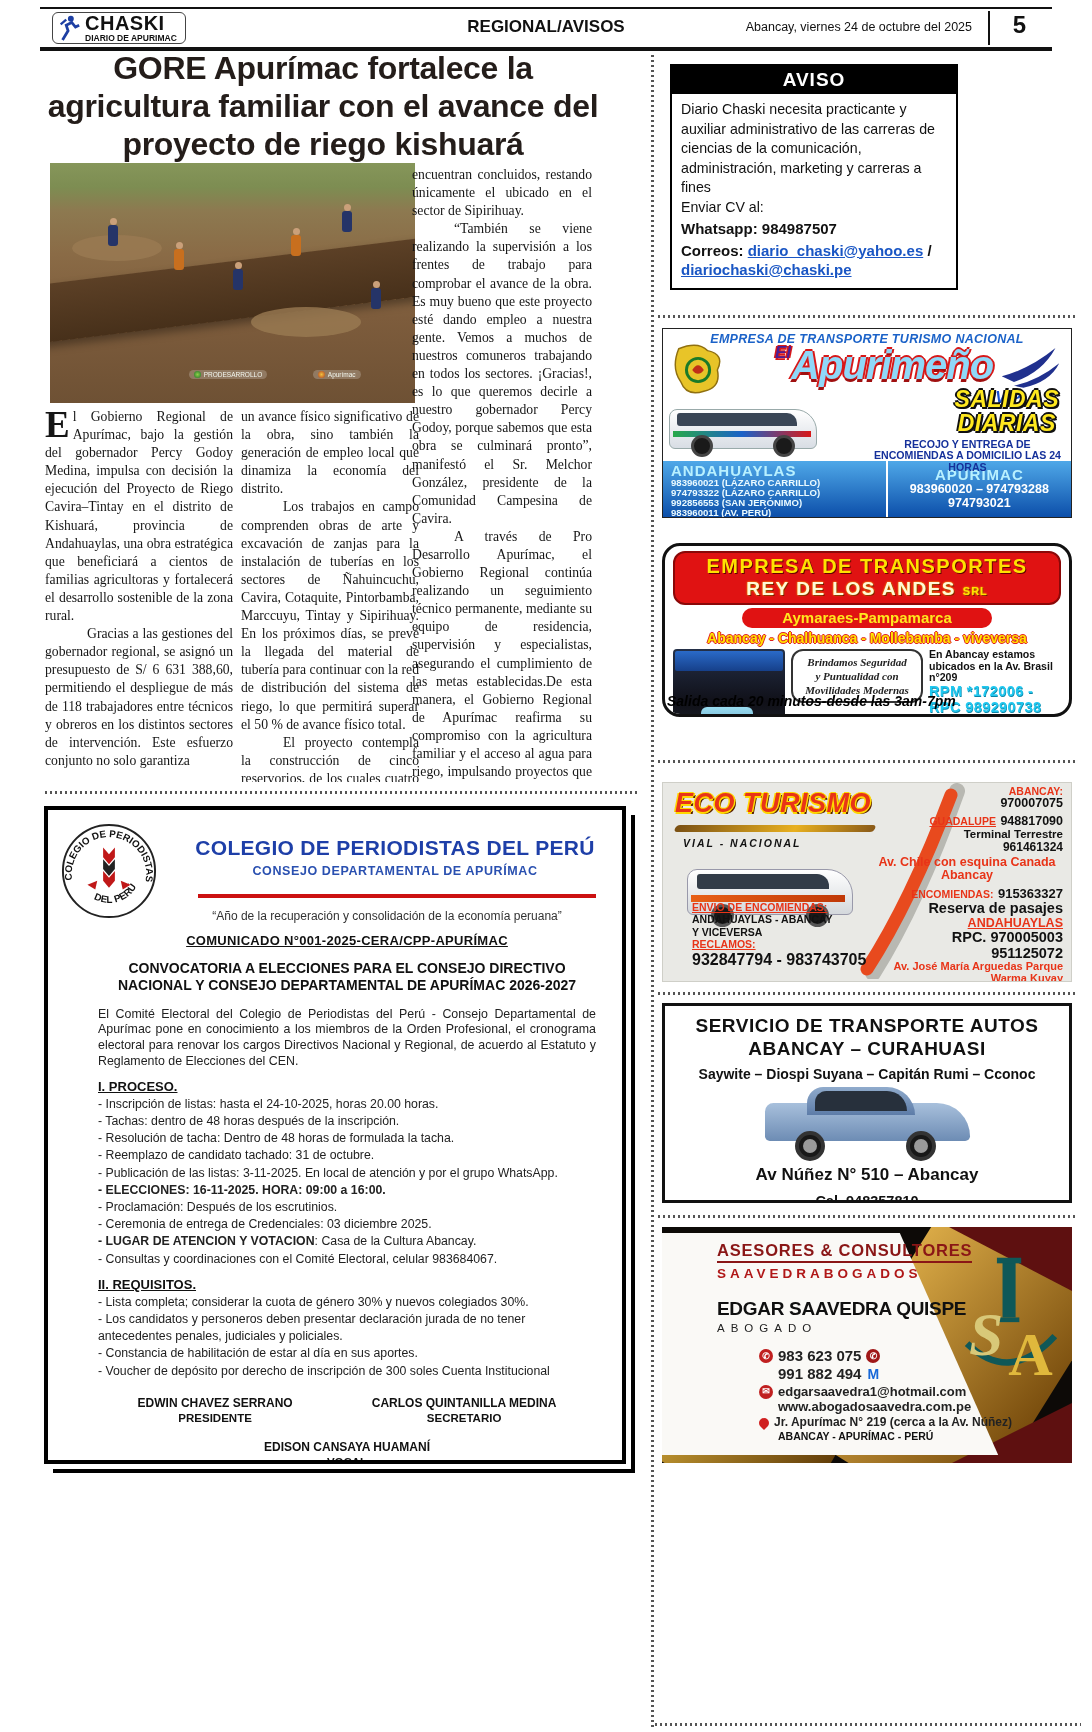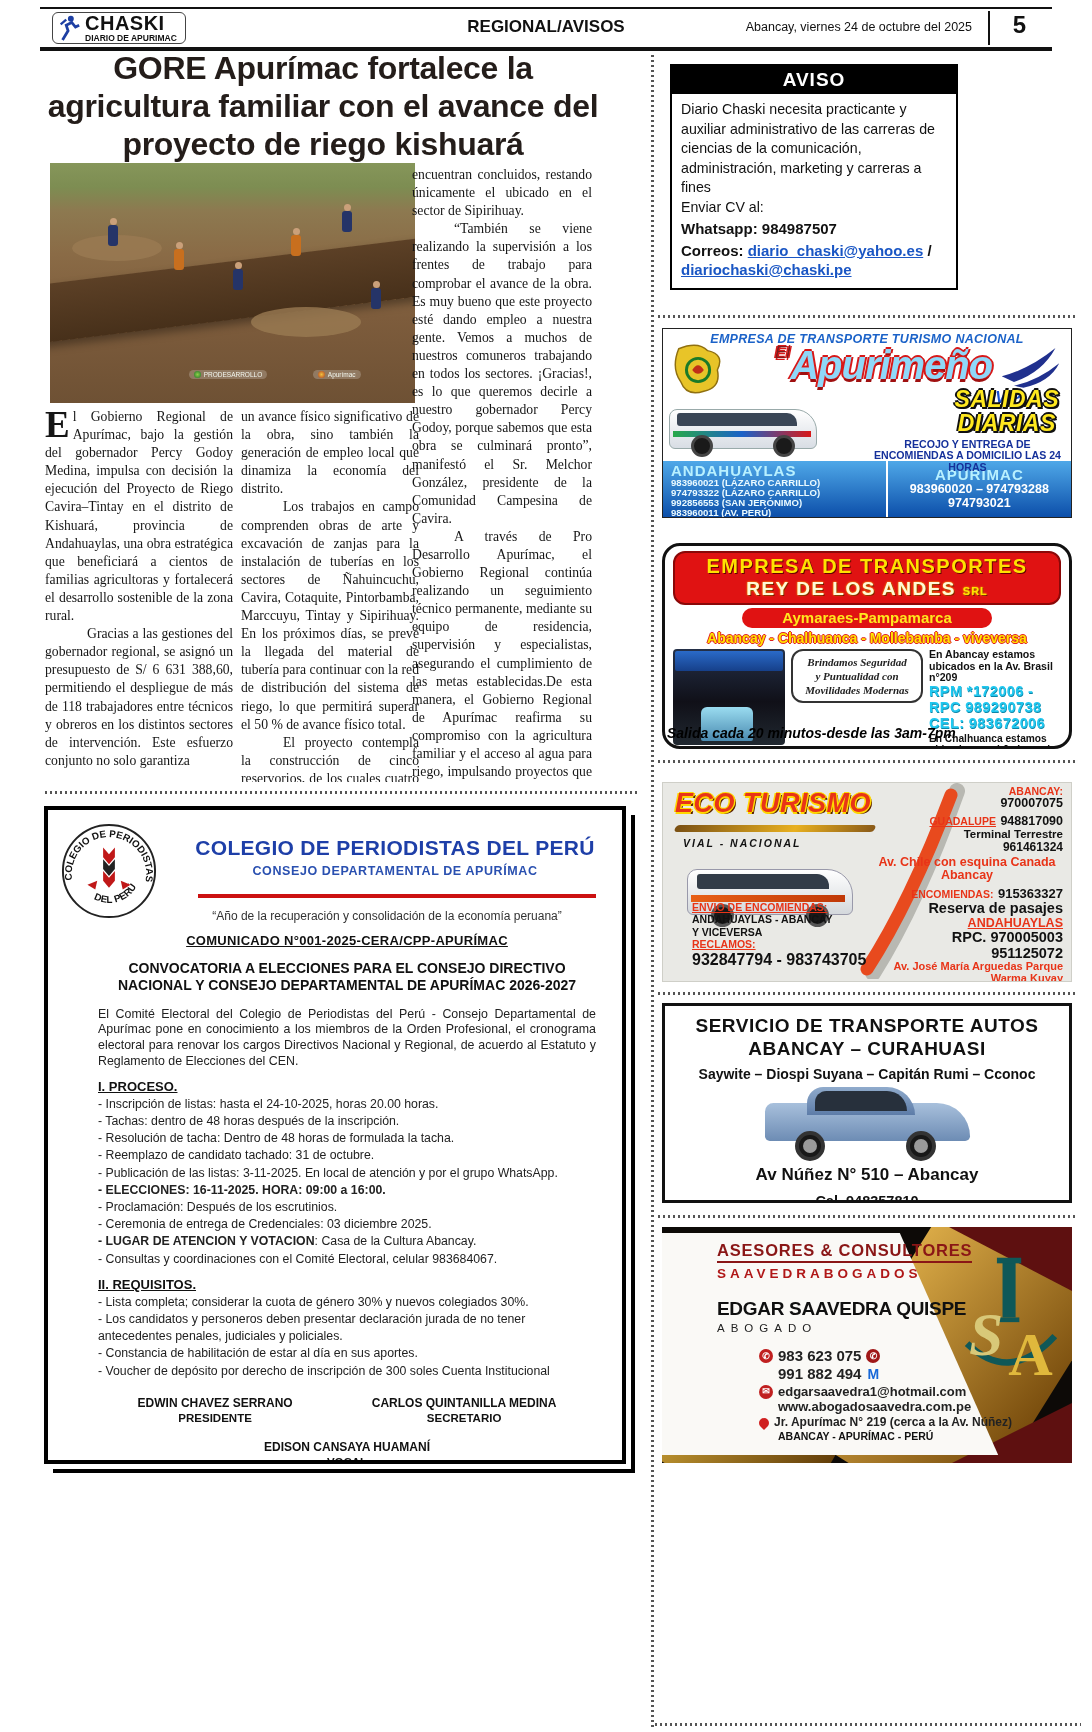--- a/index.html
+++ b/index.html
@@ -72,21 +72,21 @@
              letter-spacing:1px;padding:3px 0;}
   .aviso-body{padding:6px 9px 8px;font-size:14.2px;line-height:19.5px;color:#111;}
   .aviso-strong{font-weight:bold;font-size:15px;margin-top:2px;}
   .aviso a{color:#1a56c4;font-weight:bold;}
   
   .ad{position:absolute;left:662px;width:410px;background:#fff;box-sizing:border-box;}
   .ad-apurimeno{top:328px;height:190px;border:1.5px solid #222;overflow:hidden;}
   .ap-tag{text-align:center;font-size:12.5px;font-weight:bold;font-style:italic;color:#1b62c8;margin-top:3px;letter-spacing:.3px;}
   .ap-map{position:absolute;left:6px;top:12px;}
   .ap-brandrow{position:absolute;left:84px;top:14px;width:240px;text-align:center;}
-  .ap-el{font-size:17px;font-weight:normal;font-style:italic;color:#7f1d1d;
+  .ap-el{font-size:17px;font-weight:bold;font-style:italic;color:#4c1d95;
          text-shadow:-1.5px 0 #d81818,1.5px 0 #d81818,0 -1.5px #d81818,0 1.5px #d81818;vertical-align:top;margin-left:28px;}
   .ap-brand{font-size:40px;font-weight:bold;font-style:italic;color:#8fd8f8;letter-spacing:-1px;
             text-shadow:-2px 0 #d81818,2px 0 #d81818,0 -2px #d81818,0 2.5px #a01010;}
   .ap-swoosh{position:absolute;right:8px;top:14px;}
   .ap-vip{position:absolute;right:50px;top:60px;font-size:16px;font-weight:bold;font-style:italic;color:#1850d0;}
   .ap-van{position:absolute;left:6px;top:72px;width:150px;height:56px;}
   .ap-van .vbody{position:absolute;left:0;top:8px;width:146px;height:38px;background:linear-gradient(#fff,#d8dde4);
                  border:1px solid #9aa;border-radius:8px 22px 6px 6px;}
   .ap-van .vwin{position:absolute;left:8px;top:12px;width:120px;height:13px;background:#3a4656;border-radius:3px 10px 0 3px;}
   .ap-van .vstripe{position:absolute;left:4px;top:30px;width:138px;height:6px;background:linear-gradient(90deg,#28a84a,#1b62c8,#d81818);}
@@ -97,21 +97,21 @@
   .ap-recojo{position:absolute;right:6px;top:110px;width:195px;text-align:center;z-index:2;
              font-size:10.6px;line-height:11.3px;font-weight:bold;color:#15309a;}
   .ap-band{position:absolute;left:0;right:0;bottom:0;height:56px;display:flex;
            background:linear-gradient(180deg,#4fa8e8,#0c4faa);}
   .ap-band-l{flex:1.15;padding:2px 4px 0 8px;border-right:2px solid #fff;}
   .ap-band-r{flex:1;text-align:center;padding-top:6px;}
   .ap-city{font-size:15px;font-weight:bold;color:#b8f0ff;letter-spacing:1px;line-height:15px;}
   .ap-phones-l .li{font-size:9.6px;line-height:10.1px;font-weight:bold;color:#eafaff;}
   .ap-phones-r .li{font-size:12.5px;line-height:14px;font-weight:bold;color:#fff;}
   
-  .ad-rey{top:543px;height:206px;border:3px solid #111;border-radius:18px;overflow:hidden;}
+  .ad-rey{top:543px;height:174px;border:3px solid #111;border-radius:18px;overflow:hidden;}
   .rey-banner{margin:5px 8px 0;background:#e01212;border:2px solid #8a0808;border-radius:12px;
               text-align:center;padding:2px 4px 3px;}
   .rey-l1{font-size:20px;font-weight:bold;color:#ffe200;letter-spacing:1.5px;text-shadow:1px 1px 0 #600;}
   .rey-l2{font-size:19px;font-weight:bold;color:#fff9d8;letter-spacing:1.5px;text-shadow:0 0 2px #ffe200,1px 1px 0 #600;}
   .rey-srl{font-size:11px;color:#ffe200;letter-spacing:1px;}
   .rey-pill{margin:3px auto 0;width:250px;background:#e01212;border-radius:10px;text-align:center;
             font-size:15px;font-weight:bold;color:#ffe81e;padding:1px 0 2px;}
   .rey-route{text-align:center;font-size:14px;font-weight:bold;color:#ffe400;margin-top:2px;
              text-shadow:-1px 0 #e02020,1px 0 #e02020,0 -1px #e02020,0 1px #e02020;}
   .rey-row{display:flex;margin-top:3px;padding:0 8px;}

